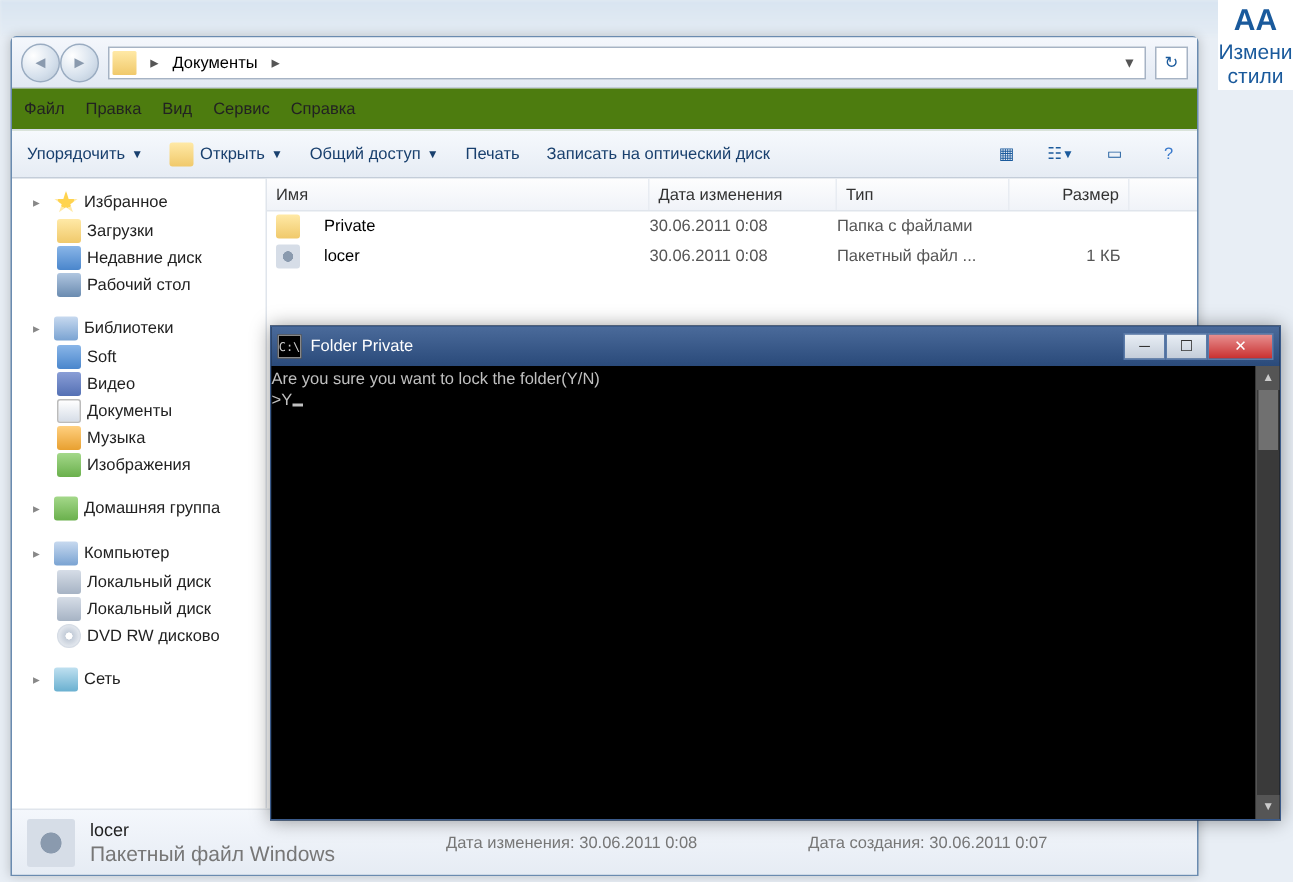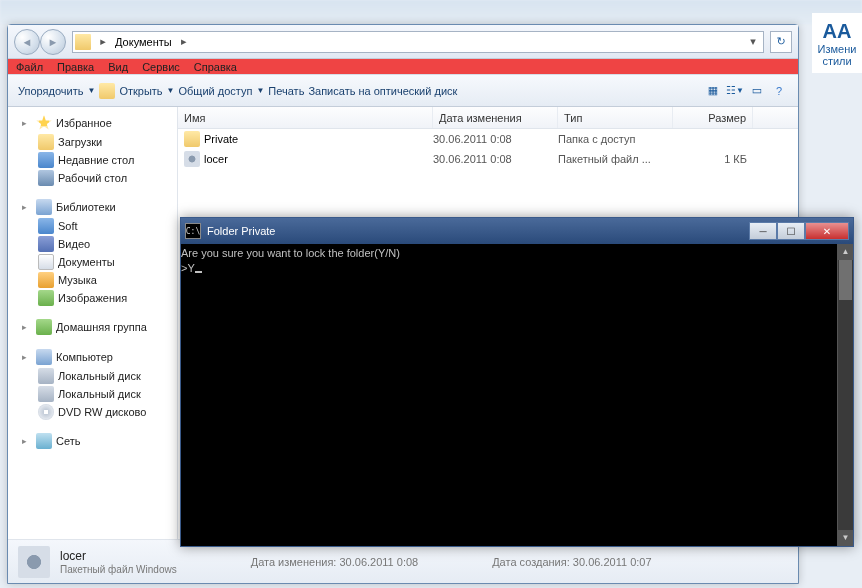--- a/index.html
+++ b/index.html
@@ -1,35 +1,35 @@
 <!DOCTYPE html>
 <html><head>
 <meta charset="utf-8">
 <style>
 *{margin:0;padding:0;box-sizing:border-box;font-family:"Segoe UI",Tahoma,sans-serif;font-size:11px}
 body{width:862px;height:588px;background:#e8eef5;position:relative;overflow:hidden}
 
 .bg-blur{position:absolute;top:0;left:0;right:0;height:24px;background:linear-gradient(#d8e4f0,#e4ecf4);filter:blur(1px)}
-.bg-ribbon{position:absolute;top:13px;right:0;width:50px;height:60px;background:#fff;z-index:0;display:flex;flex-direction:column;align-items:center;justify-content:center;color:#1a5a9c}
+.bg-ribbon{position:absolute;top:0;right:0;width:50px;height:60px;background:#fff;z-index:0;display:flex;flex-direction:column;align-items:center;justify-content:center;color:#1a5a9c}
 .bg-ribbon .aa{font-size:20px;font-weight:bold}
-.bg-ribbon .t1{font-size:11px}
+.bg-ribbon .t1{font-size:14px}
 
 .explorer{position:absolute;top:24px;left:7px;width:792px;height:560px;background:#fff;border:1px solid #6a8bb0;border-radius:4px 4px 0 0;box-shadow:0 0 8px rgba(0,0,0,.2);z-index:1;display:flex;flex-direction:column}
 .nav-bar{height:34px;background:linear-gradient(#f4f7fc,#e2e9f3);border-bottom:1px solid #c4cdd9;display:flex;align-items:center;padding:0 6px;gap:6px}
 .nav-btns{display:flex;gap:0}
 .nav-circle{width:26px;height:26px;border-radius:50%;background:radial-gradient(circle at 30% 30%,#fff,#d5e0ec 60%,#b8c6d6);border:1px solid #9aacc1;display:flex;align-items:center;justify-content:center;color:#8a9aae}
 .path-bar{flex:1;height:22px;background:#fff;border:1px solid #a6b3c4;display:flex;align-items:center;padding:0 2px}
 .path-icon{width:16px;height:16px;background:linear-gradient(#ffe9a6,#f0c96b);margin-right:4px;border-radius:1px}
 .path-bar span{padding:0 4px}
 .path-dd{width:16px;text-align:center;color:#555}
 .refresh{width:22px;height:22px;border:1px solid #a6b3c4;background:#fff;display:flex;align-items:center;justify-content:center;color:#1a5a9c}
 .search{width:220px;height:22px;border:1px solid #a6b3c4;background:#fff;padding:0 4px;color:#888;font-style:italic;display:flex;align-items:center}
-.menu-bar{height:16px;background:#ef4444;border-bottom:1px solid #d6dde7;display:flex;align-items:center;padding:0 8px;gap:14px}
+.menu-bar{height:28px;background:#4d7c0f;border-bottom:1px solid #d6dde7;display:flex;align-items:center;padding:0 8px;gap:14px}
 .menu-bar span{color:#222}
-.toolbar{height:32px;background:linear-gradient(#f6f9fd,#e6ecf4);border-bottom:1px solid #c4cdd9;display:flex;align-items:center;padding:0 10px;gap:4px;color:#19406e}
+.toolbar{height:32px;background:linear-gradient(#f6f9fd,#e6ecf4);border-bottom:1px solid #c4cdd9;display:flex;align-items:center;padding:0 10px;gap:18px;color:#19406e}
 .toolbar .item{display:flex;align-items:center;gap:4px}
 .toolbar .dd{font-size:8px}
 .tb-sep{flex:1}
 .tb-icon{width:18px;height:18px;display:flex;align-items:center;justify-content:center;color:#1a5a9c}
 .main{flex:1;display:flex;overflow:hidden}
 .sidebar{width:170px;border-right:1px solid #e0e5ec;padding:6px 4px;overflow:hidden}
 .sb-group{margin-bottom:10px}
 .sb-head{display:flex;align-items:center;gap:4px;padding:2px 0 2px 10px;color:#222}
 .sb-item{display:flex;align-items:center;gap:4px;padding:1px 0 1px 26px;color:#222;white-space:nowrap;overflow:hidden}
 .ico{width:16px;height:16px;flex-shrink:0;border-radius:2px}
@@ -47,29 +47,29 @@
 .i-disk{background:linear-gradient(#d6dde7,#a6b3c4)}
 .i-dvd{background:radial-gradient(circle,#fff 20%,#c4cdd9 22%,#e0e5ec 60%,#a6b3c4);border-radius:50%}
 .i-net{background:linear-gradient(#bfe0f0,#6ab0d0)}
 .i-gear{background:radial-gradient(circle,#8a9aae 30%,#d6dde7 32%)}
 .tri{width:10px;color:#888;font-size:9px}
 .content{flex:1;display:flex;flex-direction:column}
 .cols{height:22px;background:linear-gradient(#fdfdfe,#f0f3f8);border-bottom:1px solid #e0e5ec;display:flex;align-items:center;color:#333}
 .cols div{padding:0 6px;border-right:1px solid #e8ecf2;height:100%;display:flex;align-items:center}
 .c-name{width:255px}.c-date{width:125px}.c-type{width:115px}.c-size{width:80px;justify-content:flex-end}
 .row{height:20px;display:flex;align-items:center;padding-left:6px}
-.row .rn{width:249px;display:flex;align-items:center;gap:4px}
+.row .rn{width:249px;display:flex;align-items:center;gap:16px}
 .row .rd{width:125px;color:#555}
 .row .rt{width:115px;color:#555}
 .row .rs{width:80px;text-align:right;color:#555;padding-right:6px}
 .status{height:44px;border-top:1px solid #e0e5ec;background:linear-gradient(#f4f7fc,#e6ecf4);display:flex;align-items:center;padding:0 10px;gap:10px}
 .status .big-ico{width:32px;height:32px}
 .status .sd{display:flex;flex-direction:column;gap:1px}
 .status .sn{color:#222;font-size:12px}
-.status .st{color:#777;font-size:10px}
+.status .st{color:#777;font-size:14px}
 .status .meta{margin-left:64px;color:#777;font-size:10px;display:flex;flex-direction:column;gap:1px}
 
 .cmd{position:absolute;top:217px;left:180px;width:674px;height:330px;background:#000;border:1px solid #3a5a8a;box-shadow:0 0 12px rgba(0,0,0,.4);z-index:2;display:flex;flex-direction:column}
 .cmd-title{height:26px;background:linear-gradient(#4a6a9a,#2a4a7a);display:flex;align-items:center;padding:0 4px;color:#fff;font-size:12px}
 .cmd-title .ci{width:16px;height:16px;background:#000;border:1px solid #888;margin-right:6px;display:flex;align-items:center;justify-content:center;font-size:8px;color:#ccc;font-family:monospace}
 .cmd-title .ct{flex:1}
 .cmd-btns{display:flex;gap:0}
 .cmd-btn{width:28px;height:18px;background:linear-gradient(#e8eef5,#c4cdd9);border:1px solid #5a7aa8;display:flex;align-items:center;justify-content:center;font-size:10px;color:#333}
 .cmd-btn.close{background:linear-gradient(#e89090,#c83030);color:#fff;width:44px}
 .cmd-body{flex:1;background:#000;color:#c0c0c0;font-family:"Lucida Console","Courier New",monospace;font-size:12px;padding:2px 0;position:relative;line-height:14px;white-space:pre}
@@ -148,21 +148,21 @@
             <span class="tri">▸</span>
             <span class="ico i-star"></span>
             <span>Избранное</span>
           </div>
         <div class="sb-item">
             <span class="ico i-folder"></span>
             <span>Загрузки</span>
           </div>
         <div class="sb-item">
             <span class="ico i-blue"></span>
-            <span>Недавние стол</span>
+            <span>Недавние диск</span>
           </div>
         <div class="sb-item">
             <span class="ico i-mon"></span>
             <span>Рабочий стол</span>
           </div>
       </div>
       <div class="sb-group">
         <div class="sb-head">
             <span class="tri">▸</span>
             <span class="ico i-lib"></span>
@@ -230,21 +230,21 @@
         <div class="c-date">Дата изменения</div>
         <div class="c-type">Тип</div>
         <div class="c-size">Размер</div>
       </div>
       <div class="row">
         <div class="rn">
             <span class="ico i-folder"></span>
             <span>Private</span>
           </div>
         <div class="rd">30.06.2011 0:08</div>
-        <div class="rt">Папка с доступ</div>
+        <div class="rt">Папка с файлами</div>
         <div class="rs"></div>
       </div>
       <div class="row">
         <div class="rn">
             <span class="ico i-gear"></span>
             <span>locer</span>
           </div>
         <div class="rd">30.06.2011 0:08</div>
         <div class="rt">Пакетный файл ...</div>
         <div class="rs">1 КБ</div>

